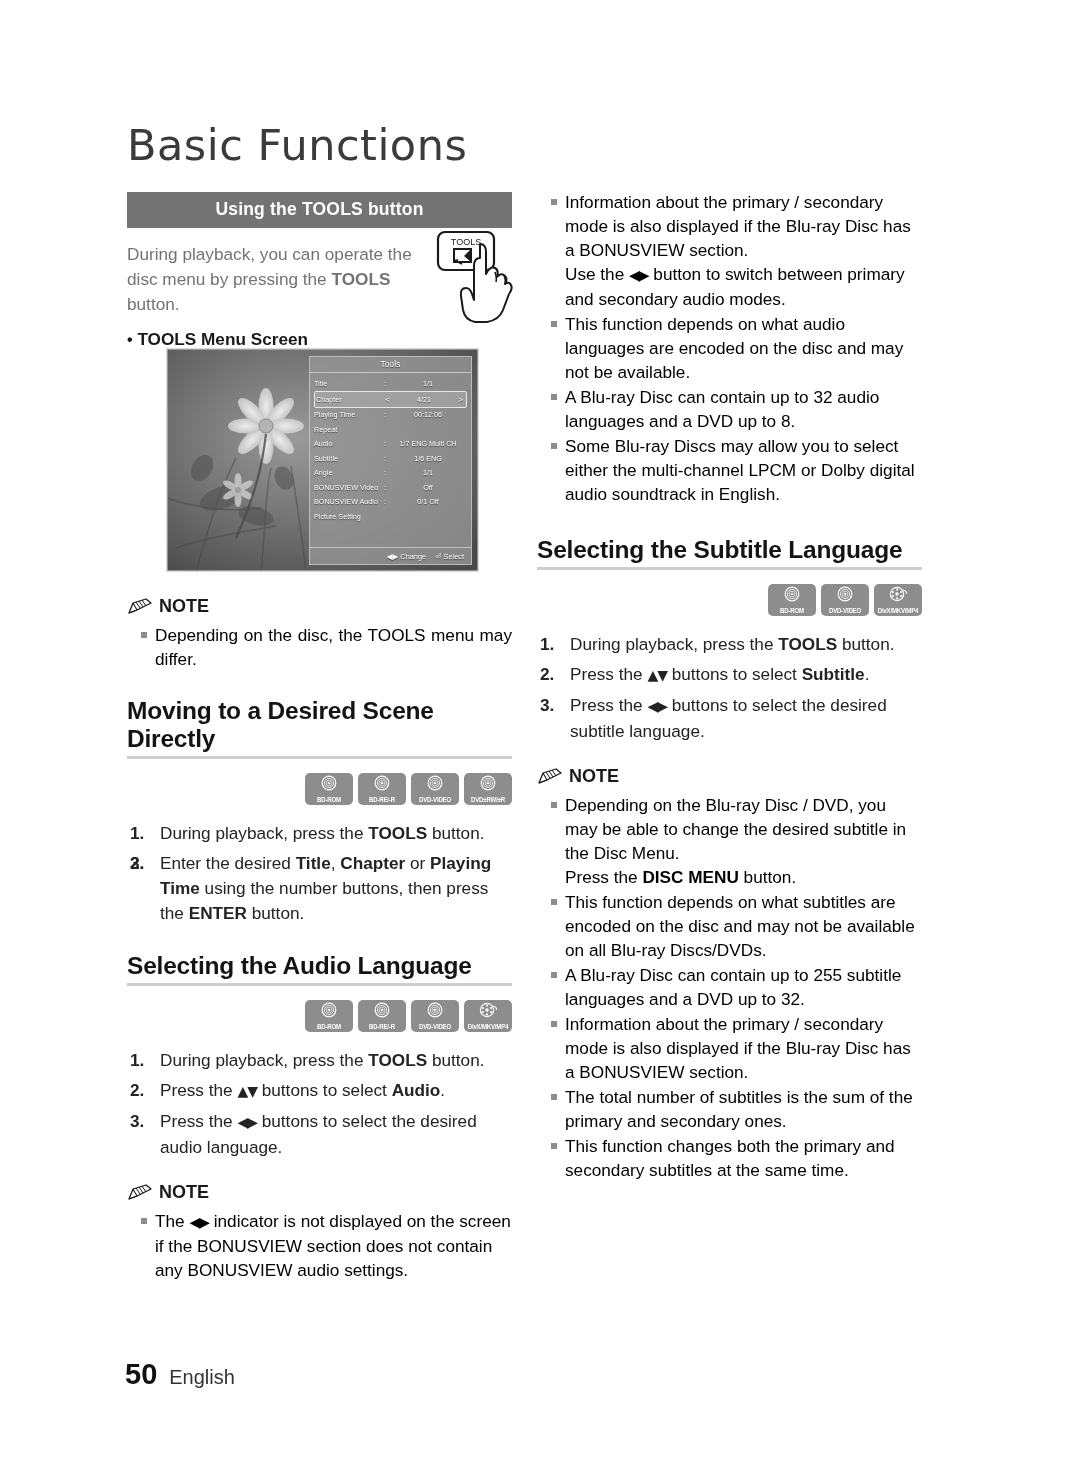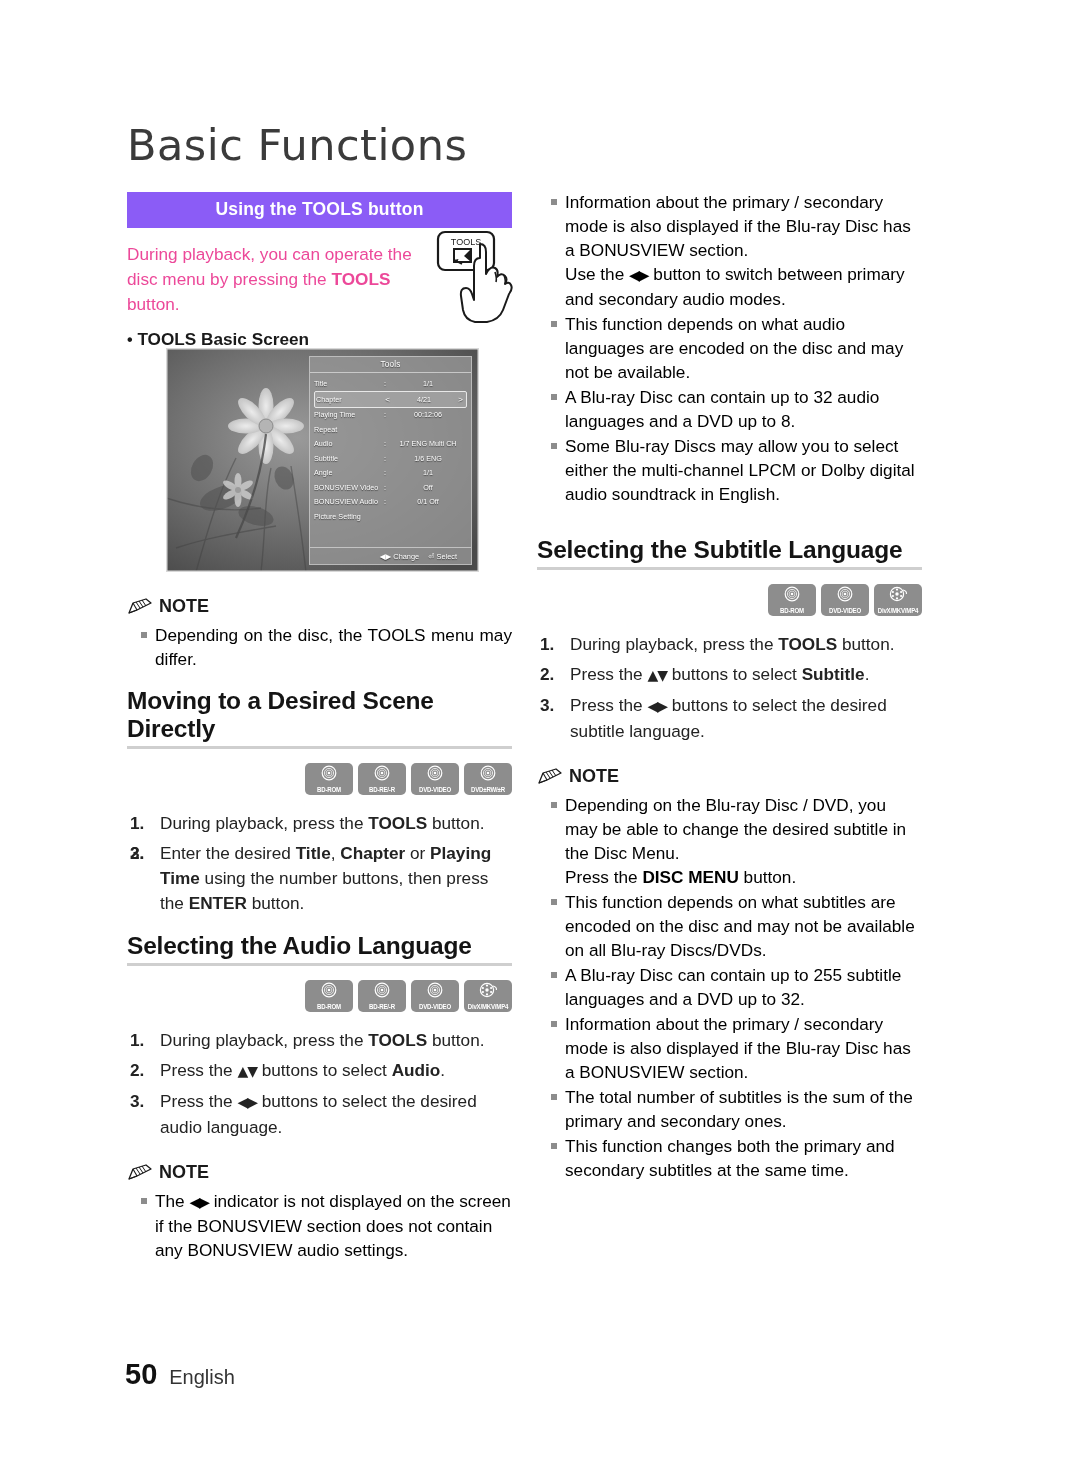--- a/index.html
+++ b/index.html
@@ -18,27 +18,27 @@
     color:#3b3b3b;
     font-family:"DejaVu Sans","Liberation Sans",sans-serif;
   }
 
   
   .col-left{position:absolute;left:127px;top:192px;width:385px;}
   .col-right{position:absolute;left:537px;top:190px;width:385px;}
 
   
   .section-bar{
-    background:#8b5cf6;color:#fff;text-align:center;
+    background:#737373;color:#fff;text-align:center;
     font-size:17.5px;font-weight:bold;letter-spacing:.2px;
     padding:7px 0 8px 0;margin-bottom:14px;
   }
 
   
-  .body-text{font-size:17.2px;line-height:25px;color:#ec4899;}
+  .body-text{font-size:17.2px;line-height:25px;color:#737373;}
   .body-text b{font-weight:bold;}
   .intro{width:300px;}
 
   .bullet-head{font-size:17.2px;font-weight:bold;margin-top:12px;}
   .bullet-head .dot{font-size:16px;}
 
   
   .tools-illus{position:absolute;left:432px;top:228px;width:108px;height:98px;}
 
   
@@ -70,21 +70,21 @@
   .ts-row .val{flex:1 1 auto;text-align:center;white-space:nowrap;}
   .ts-row.sel{
     border:1px solid #e8e8e8;border-radius:2px;
     background:rgba(175,175,175,.55);height:15px;padding:0 1px;
   }
   .ts-row .arw{width:9px;text-align:center;font-size:8px;flex:0 0 auto;}
   .ts-foot{
     position:absolute;left:0;right:0;bottom:0;height:16px;
     border-top:1px solid rgba(240,240,240,.55);
     display:flex;align-items:center;justify-content:flex-end;
-    gap:9px;padding-right:14px;font-size:7.4px;
+    gap:9px;padding-right:7px;font-size:7.4px;
     text-shadow:0 1px 1px rgba(0,0,0,.55);
   }
 
   
   .note-head{
     display:flex;align-items:center;gap:6px;
     font-size:18px;font-weight:bold;margin-top:12px;
   }
   .note-list{margin:6px 0 0 0;padding:0;list-style:none;}
   .note-list li{
@@ -94,21 +94,21 @@
   .note-list li::before{
     content:"";position:absolute;left:14px;top:9px;
     width:6px;height:6px;background:#8c8c8c;
   }
   .note-list li.justify{text-align:justify;}
 
   
   .h2{
     font-size:24.5px;font-weight:bold;color:#141414;
     padding-bottom:3px;border-bottom:3px solid #cfcfcf;
-    margin-top:16px;letter-spacing:-.2px;
+    margin-top:26px;letter-spacing:-.2px;
   }
 
   
   .disc-row{display:flex;gap:5px;justify-content:flex-end;margin:14px 0 16px 0;}
   .disc{
     width:48px;height:32px;background:#8d8d8d;border-radius:5px;
     position:relative;display:flex;flex-direction:column;
     align-items:center;justify-content:flex-start;padding-top:2px;
     box-sizing:border-box;
   }
@@ -148,21 +148,21 @@
   <div class="col-left">
 
     <div class="section-bar">Using the TOOLS button</div>
 
     <div class="body-text intro">
       <span>During playback, you can operate the disc menu by pressing the </span><b>TOOLS</b><span> button.</span>
     </div>
 
     <div class="bullet-head">
       <span class="dot">•</span>
-      <span>TOOLS Basic Screen</span>
+      <span>TOOLS Menu Screen</span>
     </div>
 
     <div style="margin-top:246px;">
       <div class="note-head">
         <svg width="26" height="17" viewBox="0 0 26 17">
           <path d="M2 15 L6 5 L19 1 L24 5 L10 12 Z" fill="#fff" stroke="#1a1a1a" stroke-width="1.3" stroke-linejoin="round"></path>
           <path d="M6 5 L10 12" stroke="#1a1a1a" stroke-width="1.1"></path>
           <path d="M9 4 L13 10 M12 3 L16 9 M15 2 L19 8" stroke="#1a1a1a" stroke-width="1"></path>
           <path d="M2 15 L10 12" stroke="#1a1a1a" stroke-width="1.1"></path>
         </svg>

